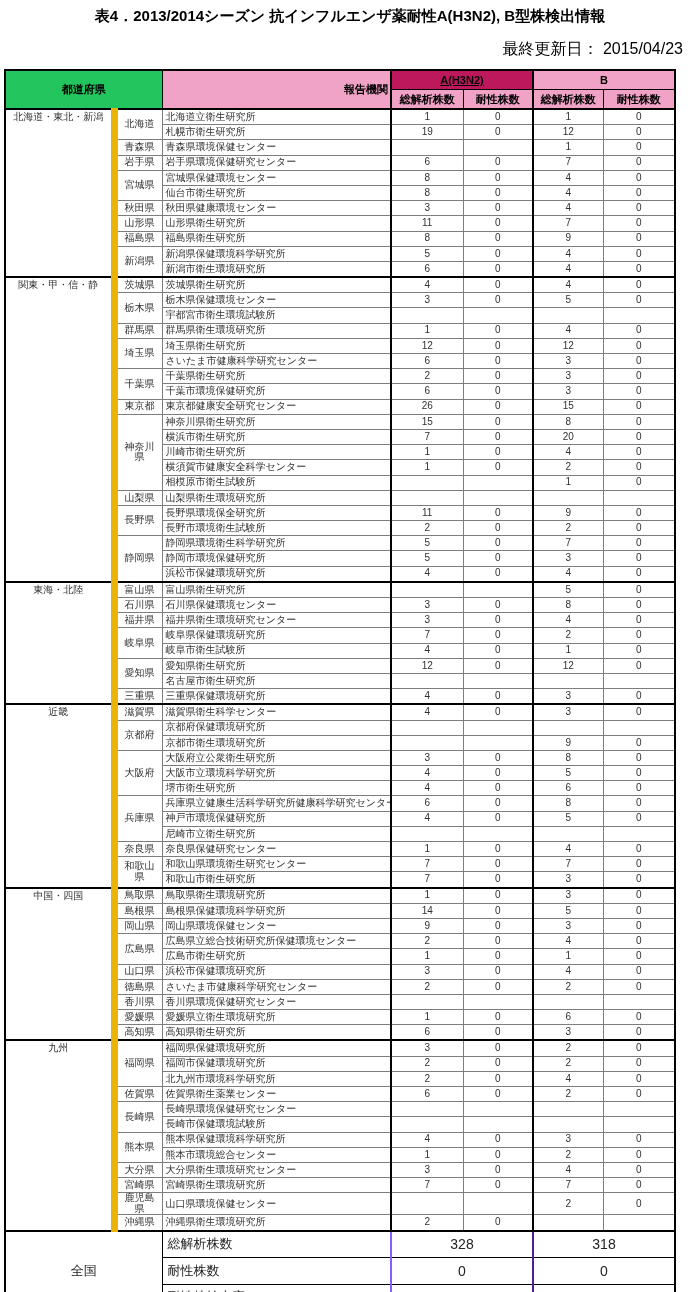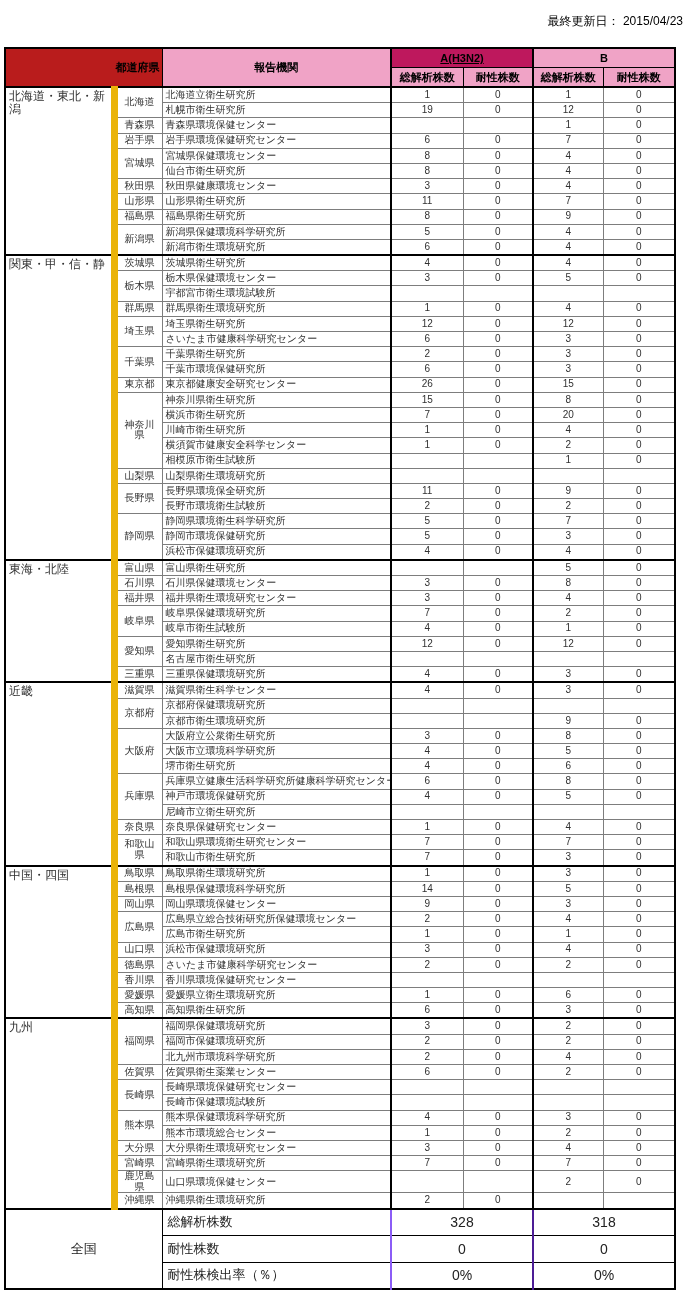--- a/index.html
+++ b/index.html
@@ -6,22 +6,22 @@
     margin:0; padding:0; background:#ffffff; width:700px;
     font-family:"Liberation Sans","DejaVu Sans",sans-serif;
     color:#000;
   }
   #page{ width:700px; }
   .title{
     text-align:center; font-weight:bold; font-size:15px;
     padding-top:7px; letter-spacing:0px;
   }
   .updated{
-    width:683px; text-align:right; font-size:12px;
-    margin-top:13px; margin-bottom:17px;
+    width:683px; text-align:right; font-size:16px;
+    margin-top:13px; margin-bottom:9px;
   }
   table.main{
     border-collapse:collapse; table-layout:fixed;
     margin-left:4px; width:670px;
     border:2px solid #000;
   }
   col.w-region{width:109px;} col.w-pref{width:48px;} col.w-org{width:229px;}
   col.w-at{width:72px;} col.w-ar{width:70px;} col.w-bt{width:70px;} col.w-br{width:72px;}
 
   th.h{
@@ -30,22 +30,22 @@
   }
   thead tr:last-child th{ border-bottom:2px solid #000; }
   th.gb{ border-left:2px solid #000; }
 
   td{ font-size:10px; vertical-align:middle; padding:0 3px; }
   tbody.dt td{
     border:1px solid #7d7d7d; height:14.2px; line-height:1.05;
     color:#303030;
   }
   tbody.dt td.c-region{
-    vertical-align:top; text-align:left; padding-top:2px;
-    border-left:none; font-size:12px;
+    vertical-align:top; text-align:center; padding-top:2px;
+    border-left:none; font-size:10px;
   }
   tbody.dt td.c-pref{ text-align:center; border-left:7px solid #eab308; }
   tbody.dt td.c-org{ text-align:left; border-left:1px solid #000; white-space:nowrap; overflow:hidden; }
   tbody.dt td.c-at{ border-left:2px solid #000; text-align:center; }
   tbody.dt td.c-ar{ text-align:center; }
   tbody.dt td.c-bt{ border-left:2px solid #000; text-align:center; }
   tbody.dt td.c-br{ text-align:center; border-right:2px solid #000; }
   tbody.dt tr.section-top td{ border-top:2px solid #000; }
 
   tbody.sum td{
@@ -54,36 +54,37 @@
   tbody.sum tr:first-child td{ border-top:2px solid #000; }
   tbody.sum td.s-label{ text-align:left; padding-left:5px; }
   tbody.sum td.s-nation{ text-align:center; font-size:13px; }
   tbody.sum td.s-a{ border-left:2px solid #8b5cf6; text-align:center; font-size:14px; }
   tbody.sum td.s-b{ border-left:2px solid #4c1d95; text-align:center; font-size:14px; }
 </style>
 </head>
 <body>
 
 <div id="page">
+  <div class="title">表4．2013/2014シーズン 抗インフルエンザ薬耐性A(H3N2), B型株検出情報</div>
   <div class="updated"><span>最終更新日：</span>&nbsp;<span>2015/04/23</span></div>
 
   <table class="main">
     <colgroup>
       <col class="w-region">
         <col class="w-pref">
         <col class="w-org">
       <col class="w-at">
         <col class="w-ar">
         <col class="w-bt">
         <col class="w-br">
     </colgroup>
     <thead>
       <tr>
-        <th class="h" colspan="2" rowspan="2" style="background: #b91c1c; text-align: right;">都道府県</th>
-        <th class="h" rowspan="2" style="background: rgb(240, 163, 198);">報告機関</th>
+        <th class="h" colspan="2" rowspan="2" style="background: #22c55e;">都道府県</th>
+        <th class="h" rowspan="2" style="background: rgb(240, 163, 198); text-align: right;">報告機関</th>
         <th class="h gb" colspan="2" style="background: #be185d; text-decoration: underline;">A(H3N2)</th>
         <th class="h gb" colspan="2" style="background: rgb(240, 163, 198);">B</th>
       </tr>
       <tr>
         <th class="h gb" style="background: rgb(240, 163, 198);">総解析株数</th>
         <th class="h" style="background: rgb(240, 163, 198);">耐性株数</th>
         <th class="h gb" style="background: rgb(240, 163, 198);">総解析株数</th>
         <th class="h" style="background: rgb(240, 163, 198);">耐性株数</th>
       </tr>
     </thead>

